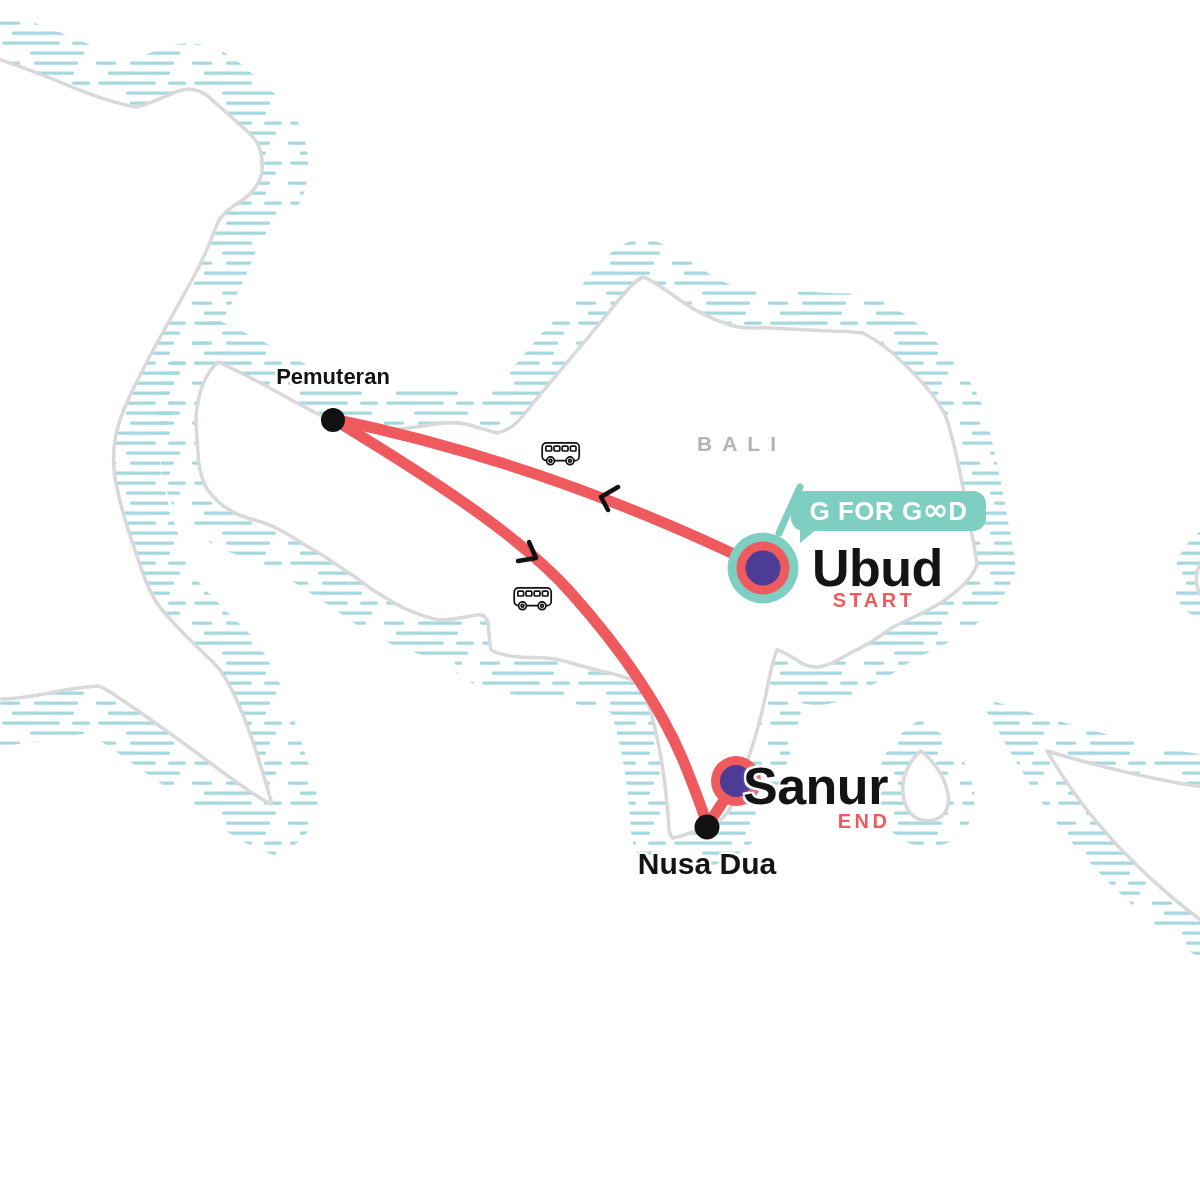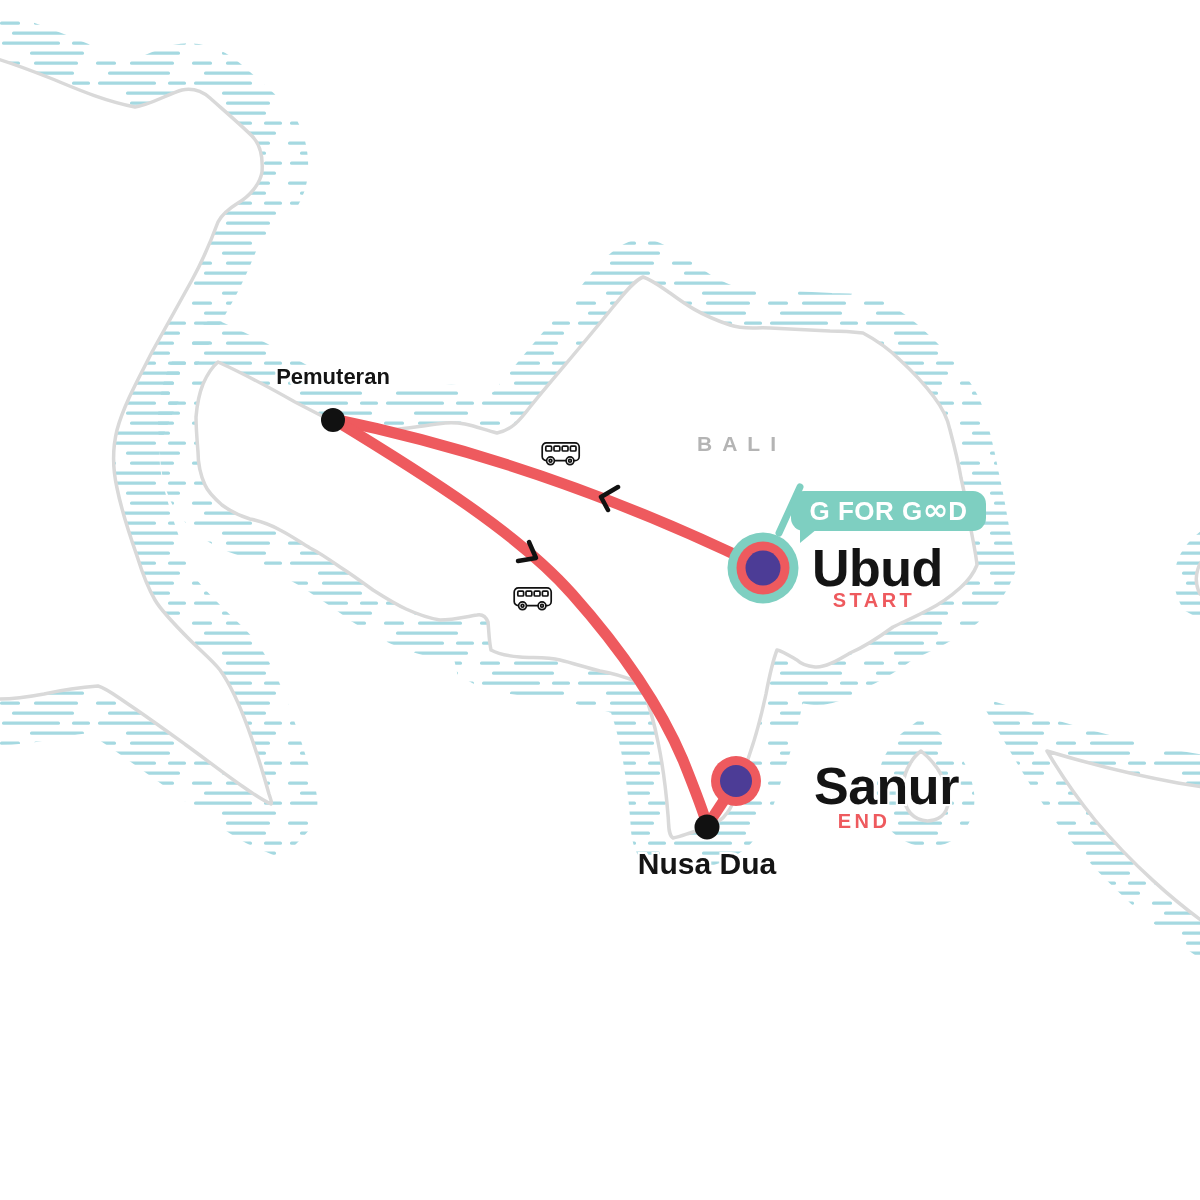--- a/index.html
+++ b/index.html
@@ -10,21 +10,21 @@
   .landfill{fill:#ffffff;stroke:none;}
   .coast{fill:none;stroke:#d9d9d9;stroke-width:3.5;stroke-linejoin:round;stroke-linecap:round;}
   .route{fill:none;stroke:#ee5a5e;stroke-width:11;stroke-linecap:round;}
   .arrow{fill:none;stroke:#111;stroke-width:4.5;stroke-linecap:round;stroke-linejoin:round;}
   .bus{stroke:#111;stroke-width:1.7;fill:#fff;}
   .connector{stroke:#7ecfc1;stroke-width:7;fill:none;stroke-linecap:round;}
   .lbl{position:absolute;white-space:nowrap;color:#141414;font-weight:800;
        text-shadow:-2px -2px 0 #fff,2px -2px 0 #fff,-2px 2px 0 #fff,2px 2px 0 #fff,0 0 5px #fff;}
   .lbl.center{transform:translateX(-50%);}
   #lbl-ubud{left:812px;top:538px;font-size:52px;letter-spacing:-0.5px;}
-  #lbl-sanur{left:814px;top:756px;font-size:52px;letter-spacing:-0.5px;}
+  #lbl-sanur{left:743px;top:756px;font-size:52px;letter-spacing:-0.5px;}
   #lbl-pemuteran{left:333px;top:364px;font-size:22px;}
   #lbl-nusadua{left:707px;top:847px;font-size:30px;}
   .tag{position:absolute;color:#ee5a5e;font-weight:800;font-size:20px;letter-spacing:3.5px;
        transform:translateX(-50%);white-space:nowrap;
        text-shadow:-2px -2px 0 #fff,2px -2px 0 #fff,-2px 2px 0 #fff,2px 2px 0 #fff;}
   #tag-start{left:874px;top:589px;}
   #tag-end{left:864px;top:810px;}
   #lbl-region{position:absolute;left:697px;top:432px;color:#b4b4b4;font-weight:600;
        font-size:21px;letter-spacing:10px;white-space:nowrap;}
   #badge{position:absolute;left:791px;top:443px;width:195px;height:40px;background:#7ecfc1;

